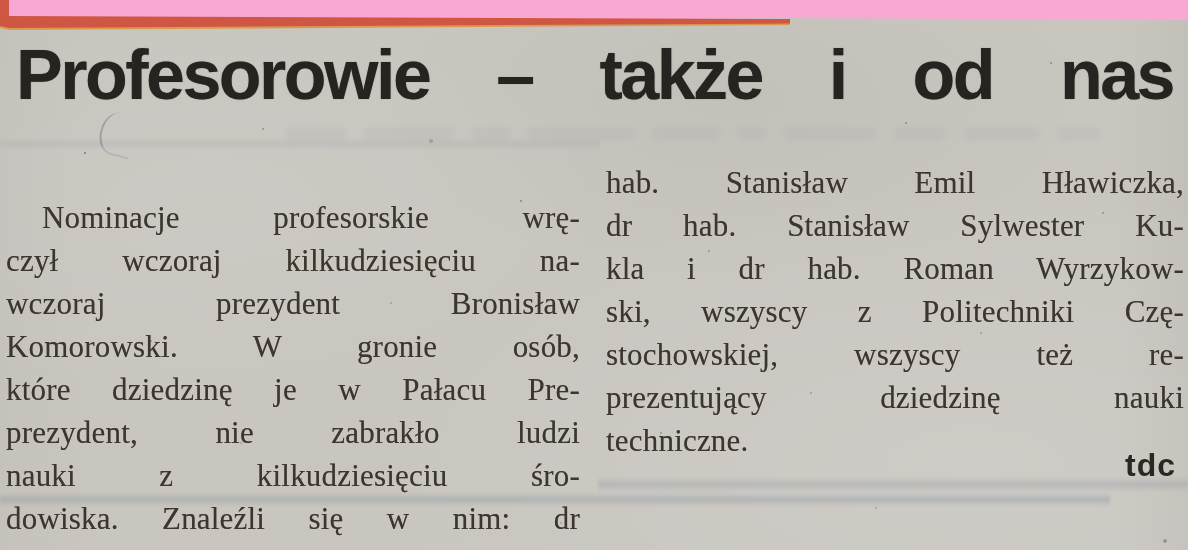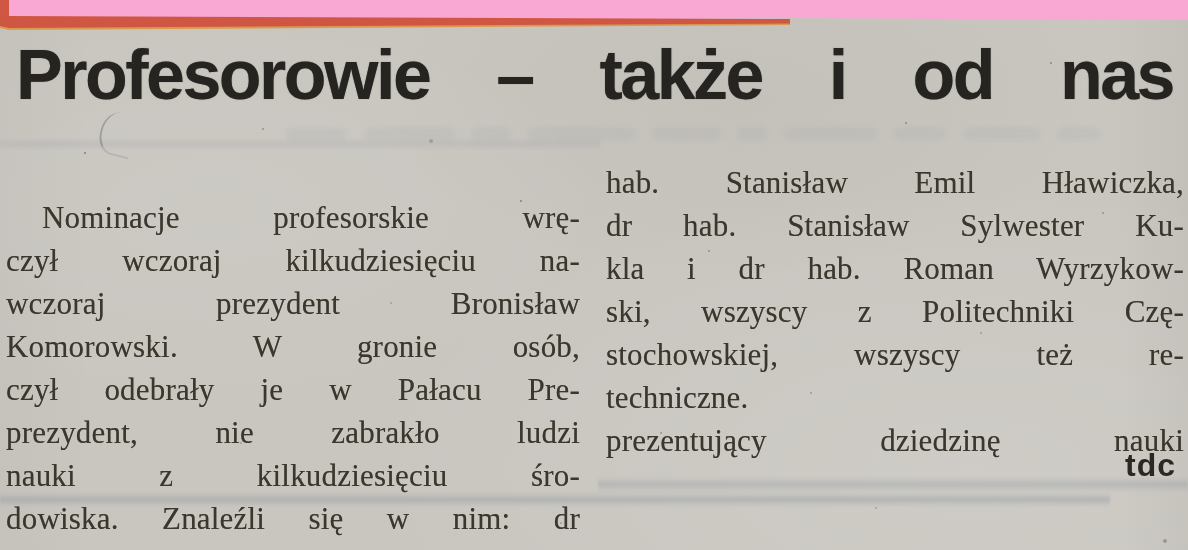--- a/index.html
+++ b/index.html
@@ -128,34 +128,34 @@
     <span class="gblob" style="width:44px"></span>
   </div>
 
   <div class="headline">Profesorowie – także i od nas</div>
 
   <div class="col col-left">
     <div class="bodyline indent">Nominacje profesorskie wrę-</div>
     <div class="bodyline">czył wczoraj kilkudziesięciu na-</div>
     <div class="bodyline">wczoraj prezydent Bronisław</div>
     <div class="bodyline">Komorowski. W gronie osób,</div>
-    <div class="bodyline">czył odebrały je w Pałacu Pre-</div>
+    <div class="bodyline">które dziedzinę je w Pałacu Pre-</div>
     <div class="bodyline">prezydent, nie zabrakło ludzi</div>
     <div class="bodyline">nauki z kilkudziesięciu śro-</div>
     <div class="bodyline">dowiska. Znaleźli się w nim: dr</div>
   </div>
 
   <div class="col col-right">
     <div class="bodyline">hab. Stanisław Emil Hławiczka,</div>
     <div class="bodyline">dr hab. Stanisław Sylwester Ku-</div>
     <div class="bodyline">kla i dr hab. Roman Wyrzykow-</div>
     <div class="bodyline">ski, wszyscy z Politechniki Czę-</div>
     <div class="bodyline">stochowskiej, wszyscy też re-</div>
+    <div class="bodyline">prezentujący dziedzinę nauki</div>
     <div class="bodyline flush">techniczne.</div>
-    <div class="bodyline">prezentujący dziedzinę nauki</div>
   </div>
 
   <div class="byline">tdc</div>
 
   <div class="smudge smudge-a"></div>
   <div class="smudge smudge-b"></div>
   <div class="smudge smudge-c"></div>
   <div class="fiber"></div>
   <div class="specks"></div>
 

